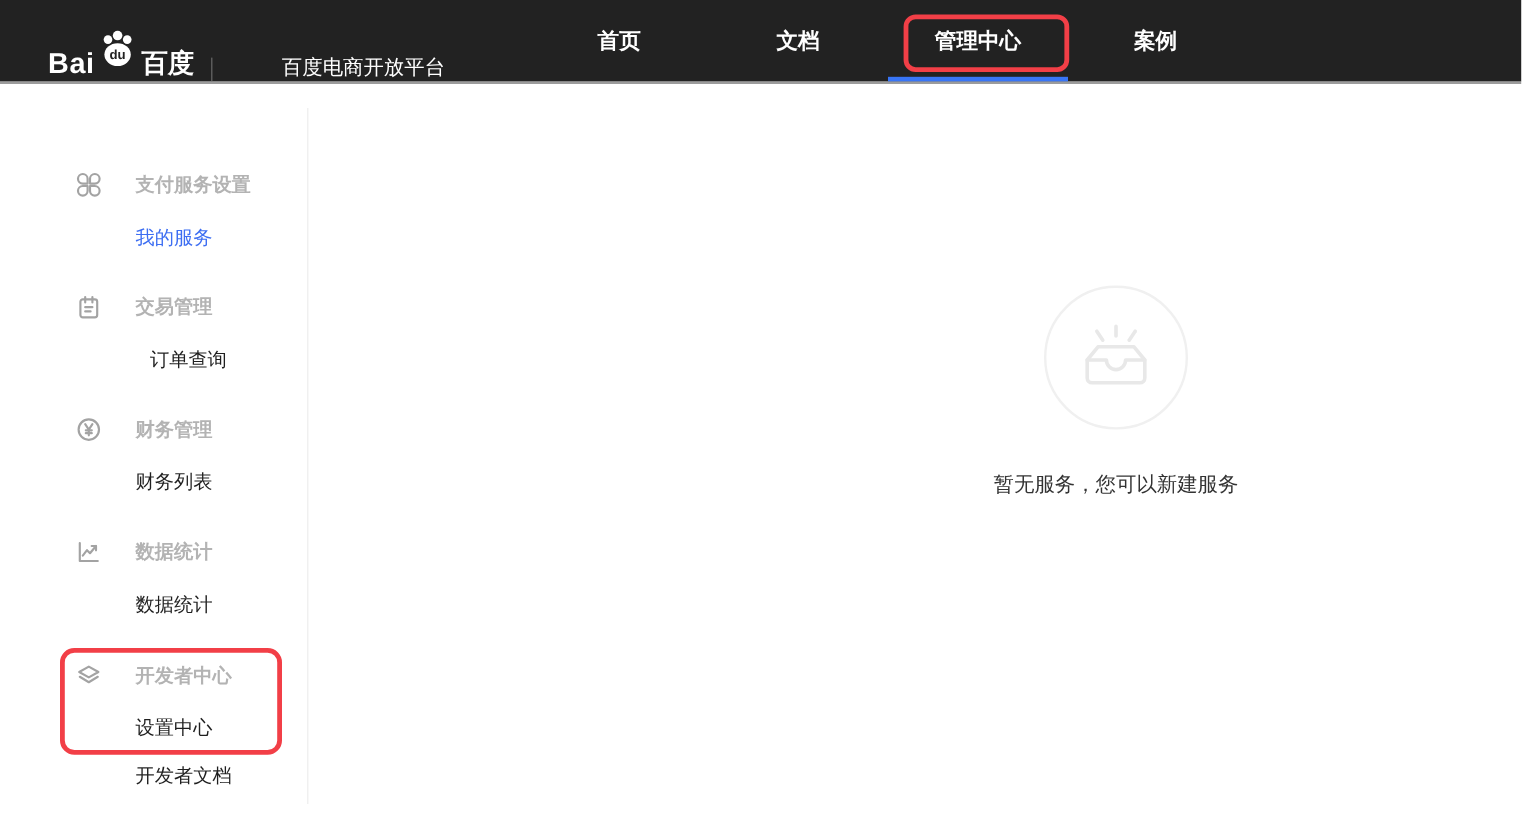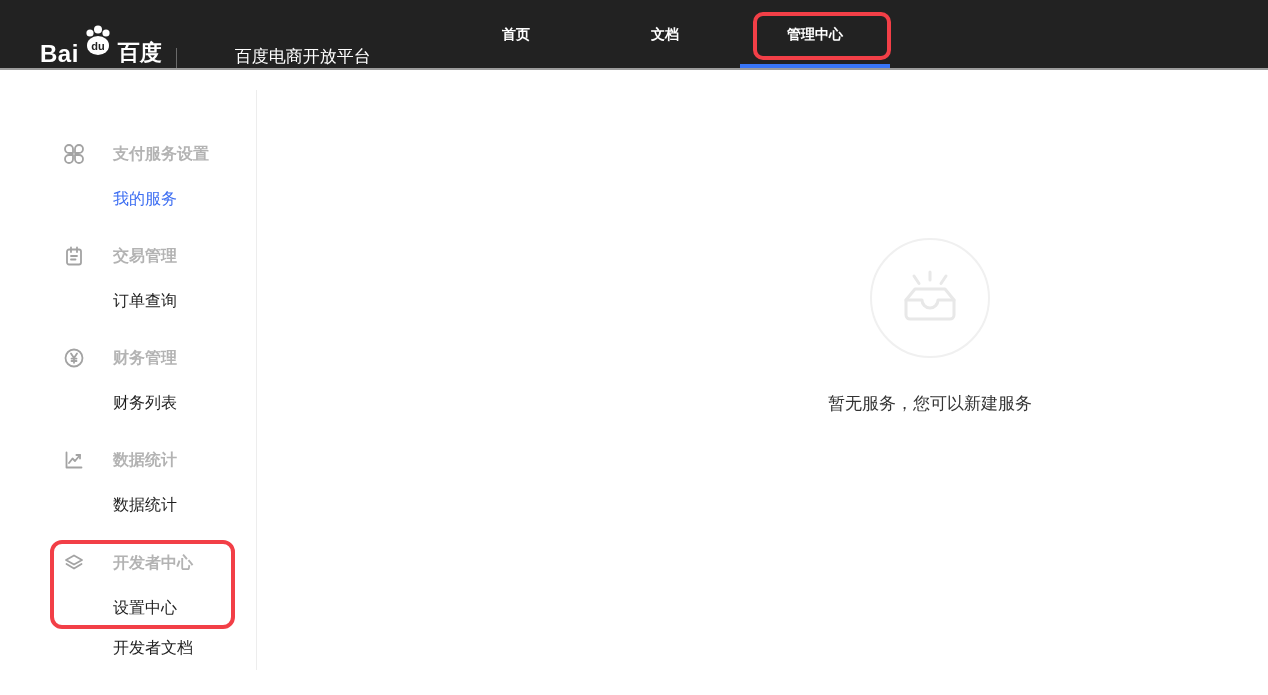--- a/index.html
+++ b/index.html
@@ -11,21 +11,21 @@
   .header { position:absolute; left:0; top:0; width:1268px; height:68px; background:#222222; }
   .header-underline { position:absolute; left:0; top:68px; width:1268px; height:2px; background:#9c9c9c; }
   .brand { position:absolute; left:40px; top:0; height:68px; display:flex; align-items:flex-end; cursor:pointer; }
   .brand-bai { color:#fff; font-size:24px; font-weight:700; letter-spacing:0.5px; }
   .brand-paw { margin:0 2px 10px 1px; }
   .brand-cn { color:#fff; font-size:22px; font-weight:700; }
   .brand-divider { width:1px; height:20px; background:#6a6a6a; margin:0 14px; }
   .brand-subtitle { color:#fff; font-size:17px; font-weight:400;margin-left:44px; }
 
   .nav-item { position:absolute; top:0; height:84px; width:140px; line-height:68px;
-              text-align:center; color:#fff; font-size:14px; font-weight:700; cursor:pointer; }
+              text-align:center; color:#fff; font-size:18px; font-weight:700; cursor:pointer; }
   .nav-active-bar { position:absolute; left:740px; top:64px; width:150px; height:4px; background:#3875F6; }
 
   
   .annotation { position:absolute; border:4px solid #F23F47; border-radius:10px; pointer-events:none; }
   .annotation-nav { left:753px; top:12px; width:138px; height:48px; }
   .annotation-sidebar { left:50px; top:540px; width:185px; height:89px; border-radius:12px; }
 
   
   .sidebar-divider { position:absolute; left:256px; top:90px; width:1px; height:580px; background:#ededed; }
   .side-row { position:absolute; left:62px; height:24px; display:flex; align-items:center; }
@@ -62,20 +62,21 @@
         <text x="18" y="25.5" text-anchor="middle" font-size="11" font-weight="700" fill="#222222">du</text>
       </svg>
       <span class="brand-cn">百度</span>
       <span class="brand-divider"></span>
       <span class="brand-subtitle">百度电商开放平台</span>
     </div>
 
     <div class="nav-item" style="left:446px;">首页</div>
     <div class="nav-item" style="left:595px;">文档</div>
     <div class="nav-item" style="left:745px;">管理中心</div>
+    <div class="nav-item" style="left:893px;">案例</div>
     <div class="nav-active-bar"></div>
   </div>
   <div class="header-underline"></div>
 
   <div class="annotation annotation-nav"></div>
 
   <div class="sidebar-divider"></div>
 
   <div class="side-row" style="top:142px;">
     <svg class="side-icon" viewBox="0 0 24 24" fill="none" stroke="#a3a3a3" stroke-width="1.8" stroke-linejoin="round">
@@ -89,21 +90,21 @@
   <div class="side-sub active" style="top:187px;">我的服务</div>
 
   <div class="side-row" style="top:244px;">
     <svg class="side-icon" viewBox="0 0 24 24" fill="none" stroke="#a3a3a3" stroke-width="1.8" stroke-linecap="round" stroke-linejoin="round">
       <rect x="5" y="5.5" width="14" height="15" rx="2"></rect>
       <path d="M9 3.5 V8 M15 3.5 V8"></path>
       <path d="M9 12 H15 M9 15.5 H13.5"></path>
     </svg>
     <span class="side-section-label">交易管理</span>
   </div>
-  <div class="side-sub" style="top:289px;">订单查询</div>
+  <div class="side-sub" style="top:289px;margin-left:12px;">订单查询</div>
 
   <div class="side-row" style="top:346px;">
     <svg class="side-icon" viewBox="0 0 24 24" fill="none" stroke="#a3a3a3" stroke-width="1.8" stroke-linecap="round" stroke-linejoin="round">
       <circle cx="12" cy="12" r="8.5"></circle>
       <path d="M9 7.5 L12 12 L15 7.5"></path>
       <path d="M12 12 V16.8"></path>
       <path d="M9.5 12.6 H14.5 M9.5 15 H14.5"></path>
     </svg>
     <span class="side-section-label">财务管理</span>
   </div>

